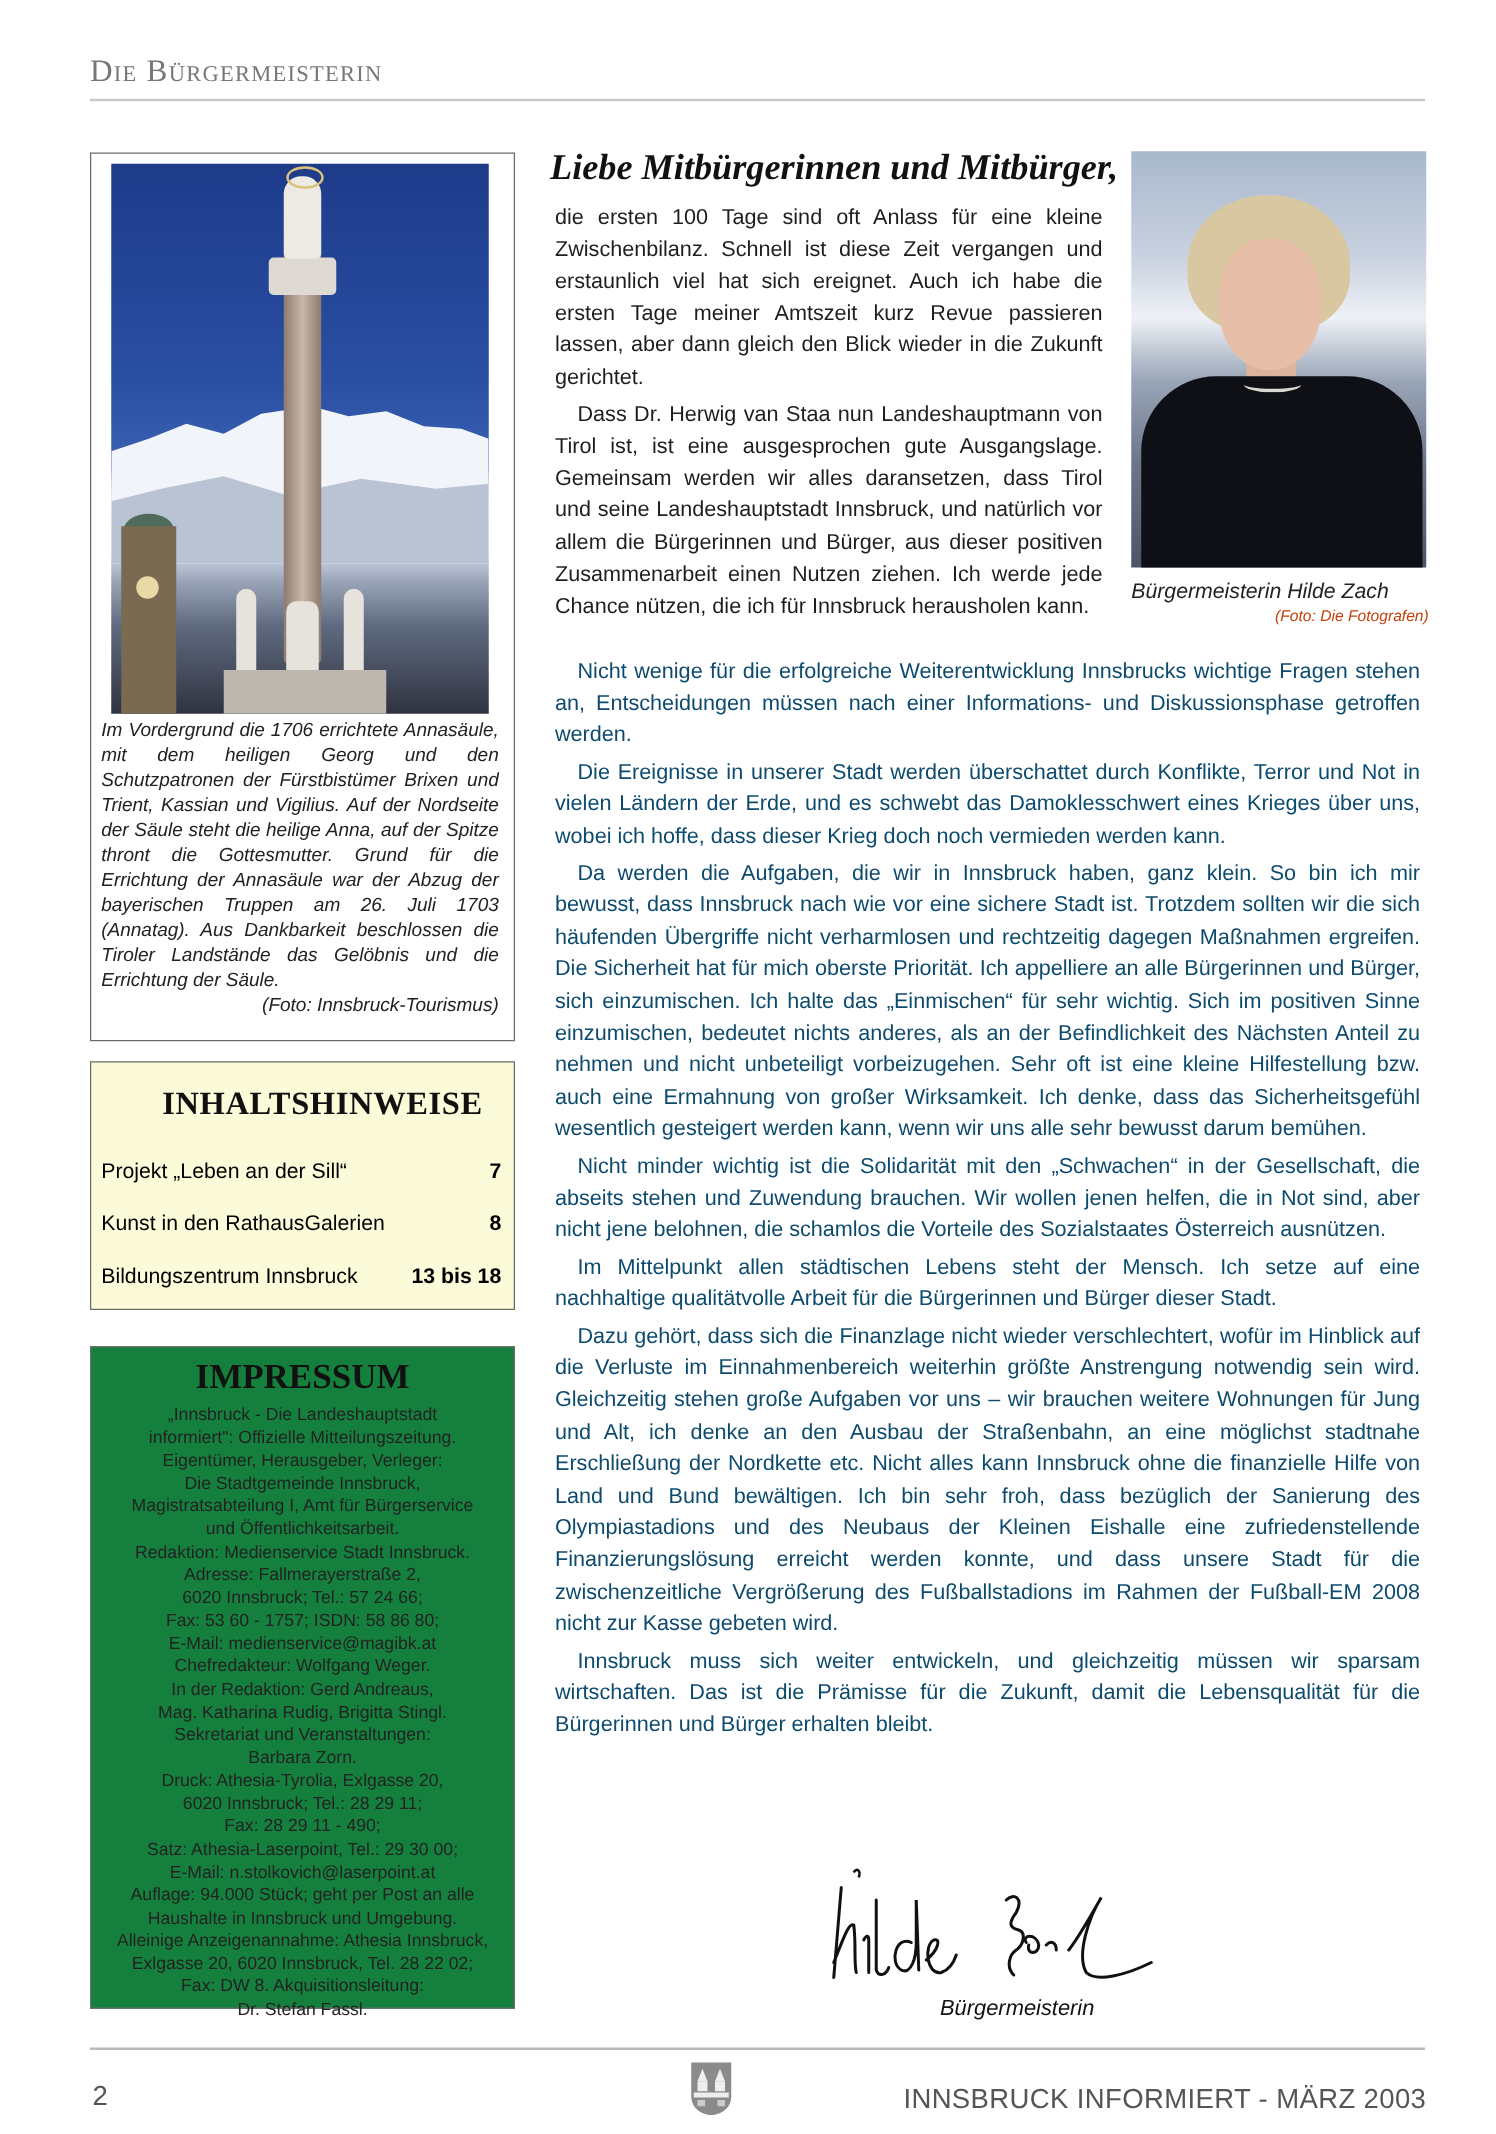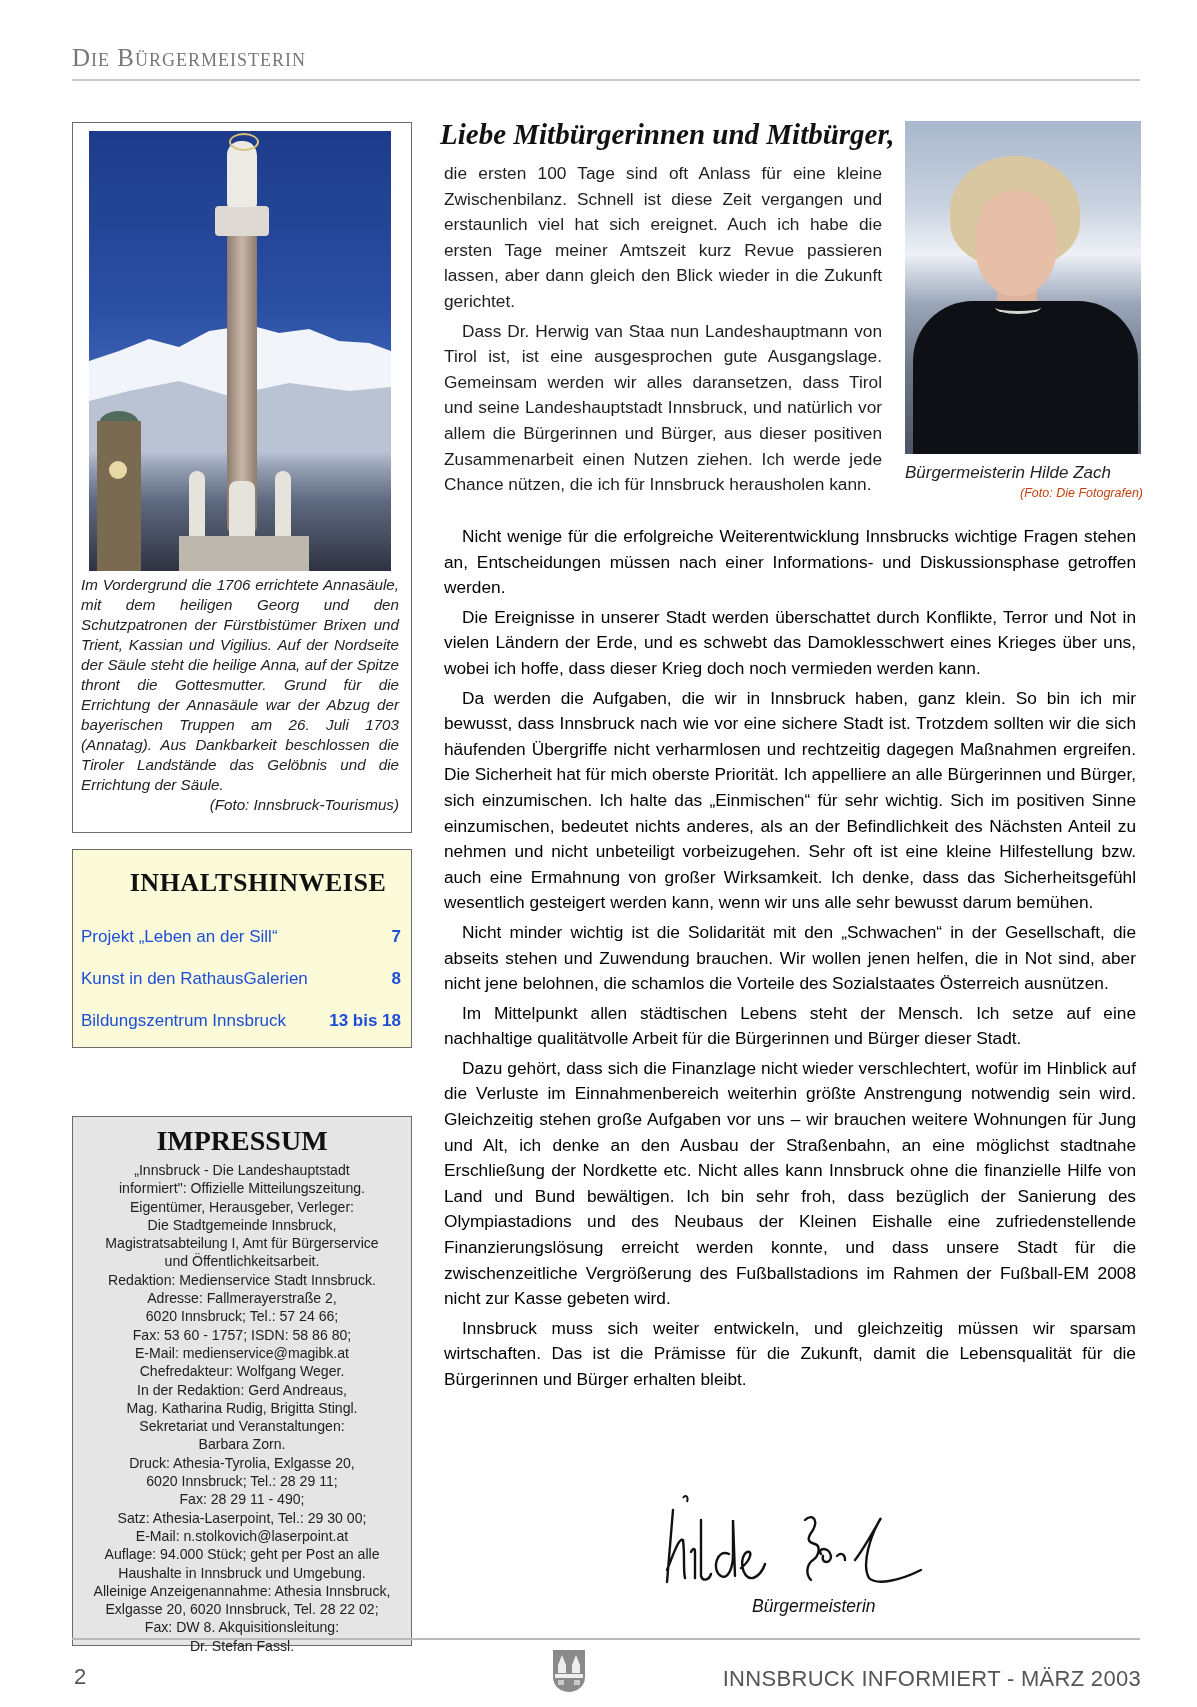--- a/index.html
+++ b/index.html
@@ -25,33 +25,33 @@
   .base { position:absolute; left:90px; top:405px; width:130px; height:35px; background:#bdb7ae; }
   .side-statue { position:absolute; width:16px; height:70px; background:#e6e3dc; border-radius:8px 8px 2px 2px; }
 
   .photo-caption { position:absolute; left:8px; top:452px; width:318px; font-family:"Liberation Sans", sans-serif;
         font-style:italic; font-size:15.2px; line-height:20px; text-align:justify; color:#222; }
   .photo-caption .credit { float:right; }
 
   .toc-box { position:absolute; left:72px; top:849px; width:338px; height:197px; border:1.5px solid #6b6b6b; background:#fbfbd9; }
   .toc-title { position:absolute; left:0; top:18px; width:100%; text-align:center; font-family:"Liberation Serif", serif;
         font-weight:bold; font-size:26px; letter-spacing:0.5px; color:#111;padding-left:16px; }
-  .toc-row { position:absolute; left:8px; width:320px; font-size:17px; color:#1d4ed8; display:flex; justify-content:space-between; }
+  .toc-row { position:absolute; left:8px; width:320px; font-size:17px; color:#000000; display:flex; justify-content:space-between; }
   .toc-row .pg { font-weight:bold; }
 
-  .impressum-box { position:absolute; left:72px; top:1116px; width:338px; height:528px; border:1.5px solid #6b6b6b; background:#e5e5e5; }
+  .impressum-box { position:absolute; left:72px; top:1077px; width:338px; height:528px; border:1.5px solid #6b6b6b; background:#15803d; }
   .imp-title { position:absolute; left:0; top:8px; width:100%; text-align:center; font-family:"Liberation Serif", serif;
         font-weight:bold; font-size:28px; color:#111; }
   .imp-lines { position:absolute; left:0; top:44px; width:100%; text-align:center; font-size:14.1px; line-height:18.3px; color:#222; }
 
   
   .letter-greeting { position:absolute; left:440px; top:118px; font-family:"Liberation Serif", serif; font-style:italic;
         font-weight:bold; font-size:29px; color:#111; }
   .text-narrow { position:absolute; left:440px; top:157px; width:446px; font-size:17.3px; line-height:25.6px; text-align:justify; color:#1e1e1e; }
-  .text-wide { position:absolute; left:440px; top:520px; width:700px; font-size:17.3px; line-height:25.6px; text-align:justify; color:#000000; }
+  .text-wide { position:absolute; left:440px; top:520px; width:700px; font-size:17.3px; line-height:25.6px; text-align:justify; color:#0c4a6e; }
   .para { margin:4px; text-indent:18px; }
   .para.first { text-indent:0; }
 
   .portrait { position:absolute; left:905px; top:121px; width:236px; height:333px; overflow:hidden;
         background:linear-gradient(180deg,#a9b8cc 0%,#c8d1df 25%,#eef1f6 40%,#9aa6b8 55%,#6b7688 75%,#4b5566 100%); }
   .hair { position:absolute; left:45px; top:35px; width:130px; height:110px; background:#d8c7a0; border-radius:50% 50% 40% 40%; }
   .face { position:absolute; left:70px; top:70px; width:82px; height:105px; background:#e7bfa8; border-radius:45% 45% 48% 48%; }
   .body-suit { position:absolute; left:8px; top:180px; width:225px; height:160px; background:#0e1016; border-radius:60px 60px 0 0; }
   .neck { position:absolute; left:92px; top:160px; width:40px; height:40px; background:#dcb39c; }
   .necklace { position:absolute; left:90px; top:180px; width:46px; height:10px; border-bottom:3px solid #d8d8d0; border-radius:0 0 50% 50%; }

